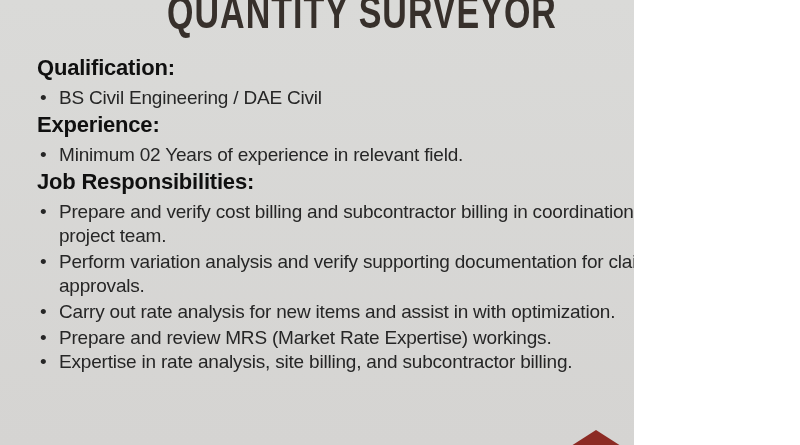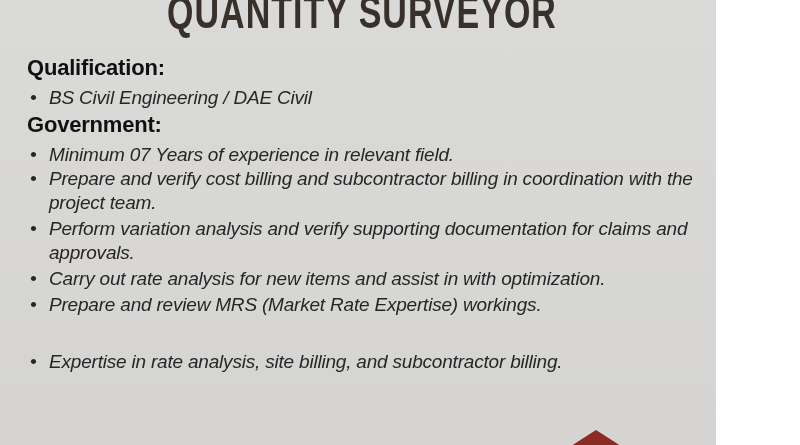--- a/index.html
+++ b/index.html
@@ -2,21 +2,21 @@
 <html style="--bg-top: #dadad8; --bg-bottom: #d5d4d2; --title-color: #37302b; --heading-color: #101010; --body-color: #262626; --diamond-color: #8c2b24;"><head>
 <meta charset="utf-8">
 <style>
   * { margin: 0; padding: 0; box-sizing: border-box; }
   html, body { width: 800px; height: 445px; overflow: hidden; }
   body {
     font-family: "Liberation Sans", "DejaVu Sans", sans-serif;
   }
   .page {
     position: relative;
-    width: 716px;
+    width: 634px;
     height: 445px;
     background: linear-gradient(180deg,
       var(--bg-top, #dadad8) 0%,
       var(--bg-bottom, #d5d4d2) 100%);
     overflow: hidden;
   }
   .title {
     position: absolute;
     top: -14px;
     left: 0;
@@ -25,21 +25,21 @@
     font-size: 34px;
     font-weight: 800;
     letter-spacing: 1px;
     color: var(--title-color, #37302b);
     transform: scaleY(1.35);
     transform-origin: 50% 0;
     white-space: nowrap;
   }
   .content {
     position: absolute;
-    left: 27px;
+    left: 37px;
     top: 0;
     width: 740px;
     height: 445px;
   }
   section { position: absolute; left: 0; width: 740px; }
   .sec-qualification   { top: 53px; }
   .sec-experience      { top: 110px; }
   .sec-responsibilities{ top: 167px; }
   .sec-skills          { top: 350px; }
   h2 {
@@ -55,21 +55,20 @@
     width: 722px;
   }
   li {
     position: relative;
     padding-left: 22px;
     font-size: 19px;
     line-height: 24px;
     letter-spacing: -0.2px;
     color: var(--body-color, #262626);
     margin-bottom: 2px;
-    font-style: italic;
   }
   li::before {
     content: "\2022";
     position: absolute;
     left: 3px;
     top: 0;
     font-size: 19px;
     color: var(--body-color, #262626);
   }
   .diamond {
@@ -92,27 +91,28 @@
   <div class="content">
 
     <section class="sec-qualification">
       <h2>Qualification:</h2>
       <ul>
         <li>BS Civil Engineering / DAE Civil</li>
       </ul>
     </section>
 
     <section class="sec-experience">
-      <h2>Government:</h2>
+      <h2>Experience:</h2>
       <ul>
-        <li>Minimum 07 Years of experience in relevant field.</li>
+        <li>Minimum 02 Years of experience in relevant field.</li>
       </ul>
     </section>
 
     <section class="sec-responsibilities">
+      <h2>Job Responsibilities:</h2>
       <ul>
         <li>Prepare and verify cost billing and subcontractor billing in coordination with the project team.</li>
         <li>Perform variation analysis and verify supporting documentation for claims and approvals.</li>
         <li>Carry out rate analysis for new items and assist in with optimization.</li>
         <li>Prepare and review MRS (Market Rate Expertise) workings.</li>
       </ul>
     </section>
 
     <section class="sec-skills">
       <ul>

